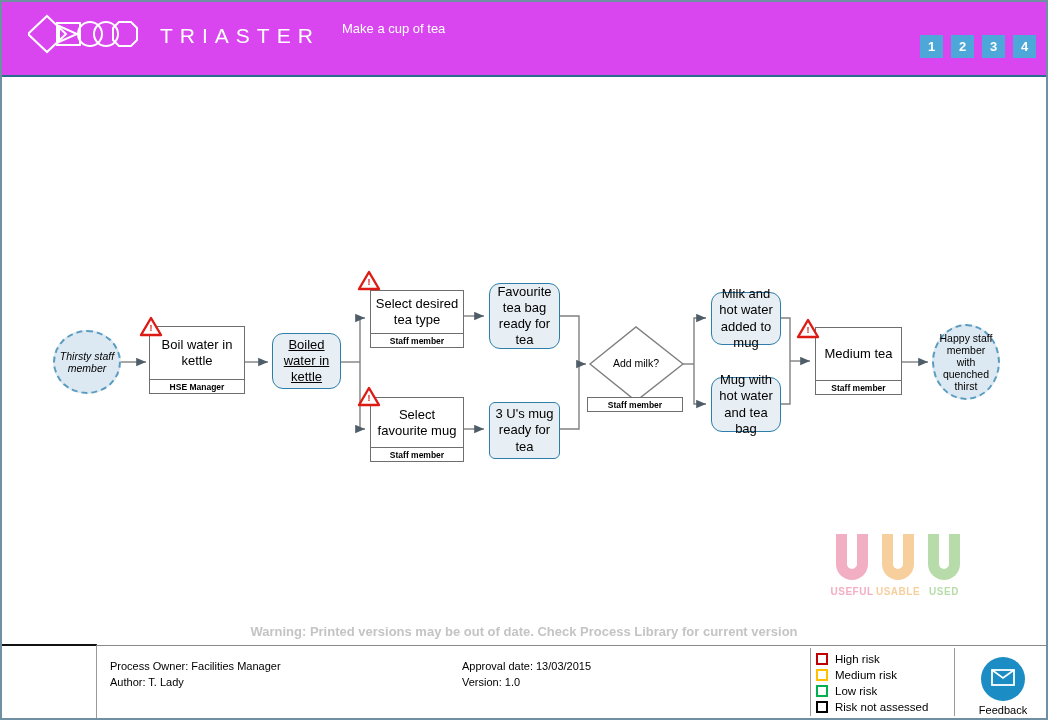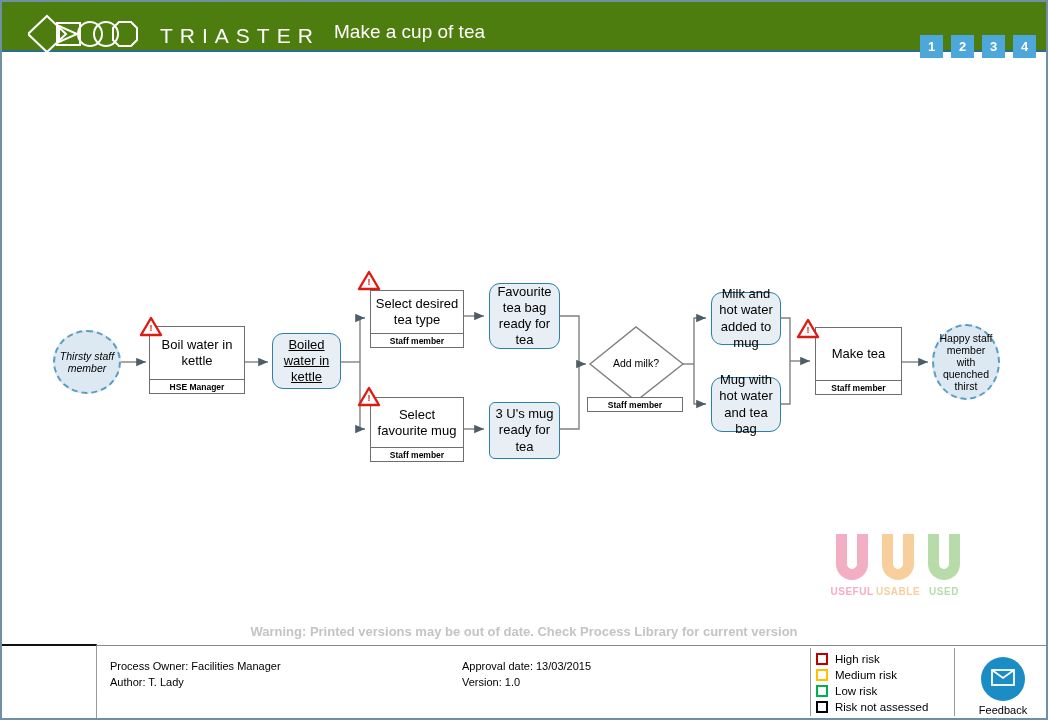--- a/index.html
+++ b/index.html
@@ -1,24 +1,24 @@
 <!DOCTYPE html>
 <html><head>
 <meta charset="utf-8">
 <style>
   * { margin:0; padding:0; box-sizing:border-box; }
   body { font-family:"Liberation Sans","DejaVu Sans",sans-serif; background:#fff; }
   .page { position:relative; width:1048px; height:720px; border:2px solid #6f8fa3; background:#fff; overflow:hidden; }
   .abs { position:absolute; }
 
   
-  .hdr { position:absolute; left:0; top:0; width:100%; height:50px; background:#4d7c0f; border-bottom:2px solid #2a6c8e; }
+  .hdr { position:absolute; left:0; top:0; width:100%; height:75px; background:#d946ef; border-bottom:2px solid #2a6c8e; }
   .brand-wrap { position:absolute; left:26px; top:12px; display:flex; align-items:center; cursor:pointer; }
   .brand-name { color:#fff; font-size:21px; letter-spacing:7px; margin-left:14px; font-weight:400; }
-  .hdr-title { position:absolute; left:332px; top:19px; color:#fff; font-size:19px; }
+  .hdr-title { position:absolute; left:340px; top:19px; color:#fff; font-size:13px; }
   .pagebtns { position:absolute; left:918px; top:33px; display:flex; gap:8px; }
   .pagebtn { width:23px; height:23px; background:#4da7d8; color:#fff; font-size:13px; font-weight:bold;
              display:flex; align-items:center; justify-content:center; cursor:pointer; }
 
   
   .pbox { background:#fff; border:1px solid #6e6e6e; display:flex; flex-direction:column; z-index:2; }
   .pbox .lbl { flex:1; display:flex; align-items:center; justify-content:center; text-align:center;
                font-size:13px; line-height:1.2; padding:1px 2px; color:#000; }
   .rolebar { border-top:1px solid #6e6e6e; height:14px; display:flex; align-items:center; justify-content:center;
              font-size:8.5px; font-weight:bold; color:#000; }
@@ -181,21 +181,21 @@
   </div>
 
   <div class="abs warn" style="left:794px; top:316px;">
     <svg width="24" height="21" viewBox="0 0 24 21">
         <path d="M12,2 L22,19 L2,19 Z" fill="#fff" stroke="#dd1b15" stroke-width="2.4" stroke-linejoin="round"></path>
       </svg>
     <span class="mark">!</span>
   </div>
 
   <div class="pbox abs" style="left:813px; top:325px; width:87px; height:68px;">
-    <div class="lbl">Make tea</div>
+    <div class="lbl">Medium tea</div>
     <div class="rolebar">Staff member</div>
   </div>
 
   <div class="term abs" style="left:930px; top:322px; width:68px; height:76px;">
     <span>Happy staff member with quenched thirst</span>
   </div>
 
   <div class="ugroup" style="left:822px; top:532px; width:56px;">
     <div class="ushape u-pink"></div>
     <div class="ulabel t-pink">USEFUL</div>

